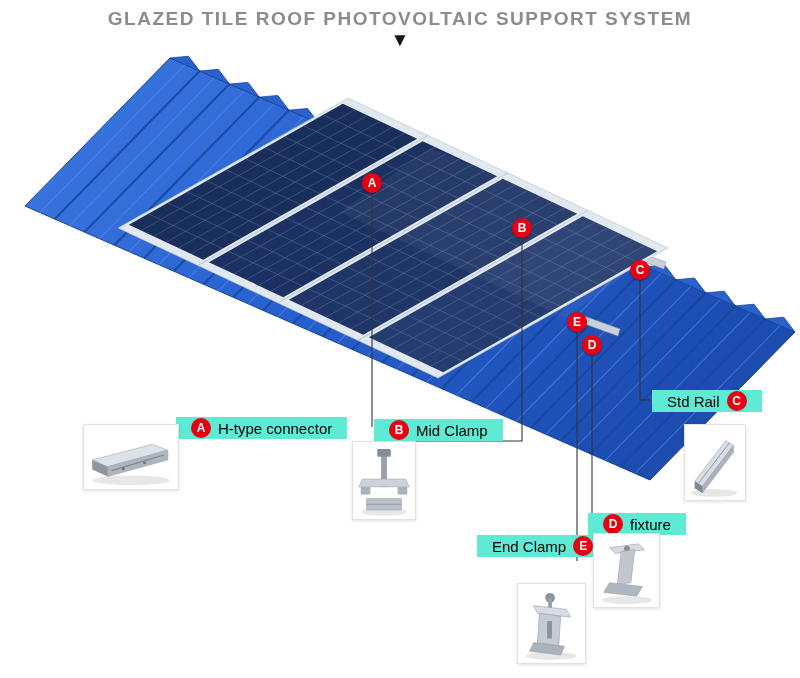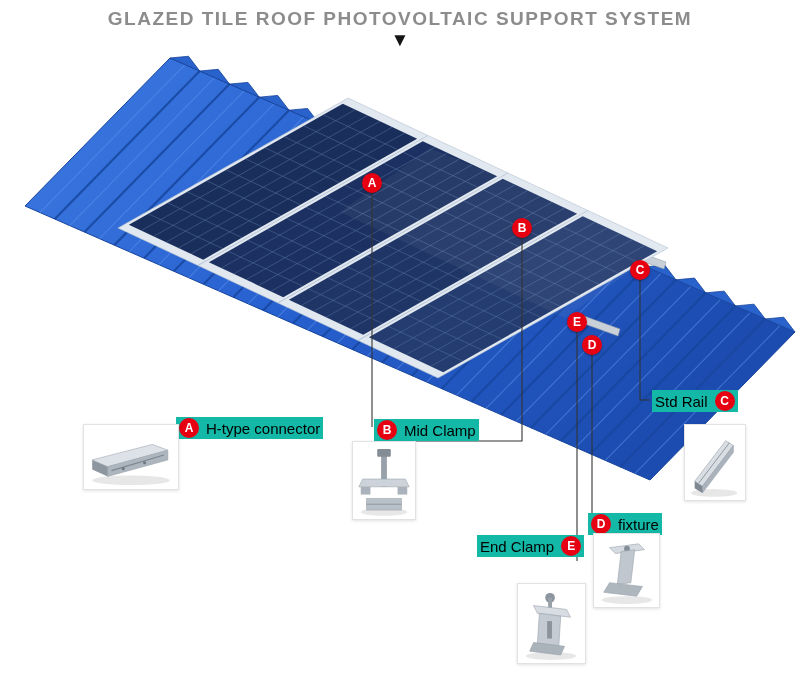--- a/index.html
+++ b/index.html
@@ -21,21 +21,21 @@
   }
   svg.scene { position:absolute; left:0; top:0; }
   .marker {
     position:absolute; width:20px; height:20px; border-radius:50%;
     background:#e60012; color:#fff; font-size:12px; font-weight:700;
     display:flex; align-items:center; justify-content:center;
     box-shadow:0 1px 2px rgba(0,0,0,.35);
   }
   .label {
     position:absolute; display:flex; align-items:center; gap:7px;
-    font-size:15px; color:#000; background:#14b8a6; padding:1px 3px;
+    font-size:15px; color:#000; background:#5eead4; padding:1px 15px;
     white-space:nowrap;
   }
   .label .badge {
     width:20px; height:20px; border-radius:50%; background:#e60012;
     color:#fff; font-size:12px; font-weight:700; flex:0 0 auto;
     display:flex; align-items:center; justify-content:center;
   }
   .card {
     position:absolute; background:#fff; border:1px solid #e2e2e2;
     box-shadow:0 1px 3px rgba(0,0,0,.12);

